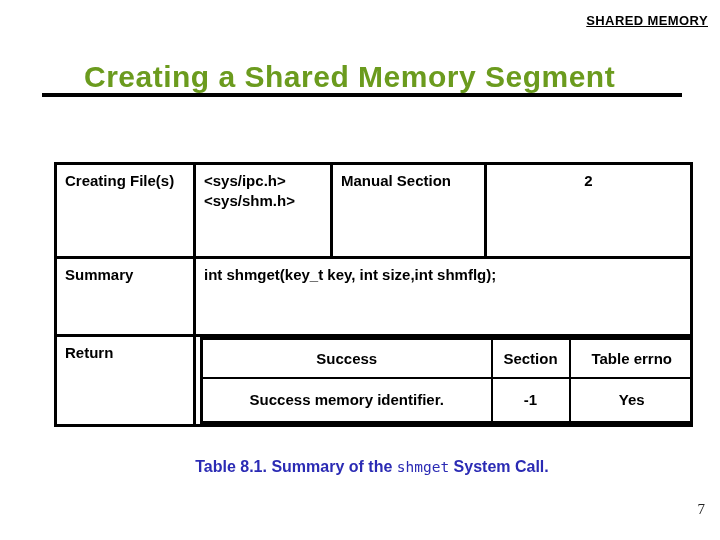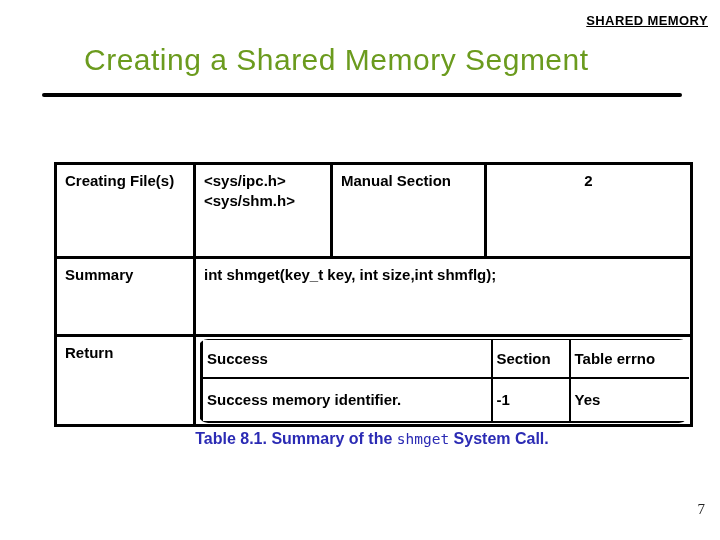--- a/index.html
+++ b/index.html
@@ -1,15 +1,15 @@
 <!DOCTYPE html>
 <html style="--title-green: #6B9B1E; --caption-blue: #2B2BB4; --border-black: #000000; --background: #FFFFFF;"><head>
 <meta charset="utf-8">
 <style>
-  * { margin: 0; padding: 0; box-sizing: border-box; border-radius: 13px; }
+  * { margin: 0; padding: 0; box-sizing: border-box; }
   html, body { width: 720px; height: 540px; }
   body { background: #ffffff; }
 
   .slide {
     position: relative;
     width: 720px;
     height: 540px;
     background: #ffffff;
     font-family: "Liberation Sans", sans-serif;
     overflow: hidden;
@@ -22,24 +22,24 @@
     font-size: 13px;
     font-weight: bold;
     color: #000000;
     text-decoration: underline;
     letter-spacing: 0.4px;
     white-space: nowrap;
   }
 
   .slide-title {
     position: absolute;
-    top: 43px;
+    top: 60px;
     left: 84px;
     font-size: 30px;
-    font-weight: normal;
+    font-weight: bold;
     color: var(--title-green, #6B9B1E);
     letter-spacing: 0.5px;
     white-space: nowrap;
   }
 
   .title-rule {
     position: absolute;
     top: 93px;
     left: 42px;
     width: 640px;
@@ -80,36 +80,36 @@
 
   table.inner-table {
     width: 100%;
     height: 84px;
     border-collapse: collapse;
     table-layout: fixed;
     border: 3px solid #000000;
   }
   table.inner-table td {
     border: 2px solid #000000;
-    text-align: left;
+    text-align: center;
     vertical-align: middle;
     font-size: 15px;
     font-weight: bold;
     color: #000000;
     padding: 2px 4px;
   }
   col.ci1 { width: 290px; }
   col.ci2 { width: 78px; }
   col.ci3 { width: 125px; }
   tr.ir1 { height: 39px; }
   tr.ir2 { height: 45px; }
 
   .caption {
     position: absolute;
-    top: 430px;
+    top: 458px;
     left: 54px;
     width: 636px;
     text-align: center;
     font-size: 16px;
     font-weight: bold;
     color: var(--caption-blue, #2B2BB4);
     white-space: nowrap;
   }
   .caption-code {
     font-family: "DejaVu Sans Mono", monospace;

